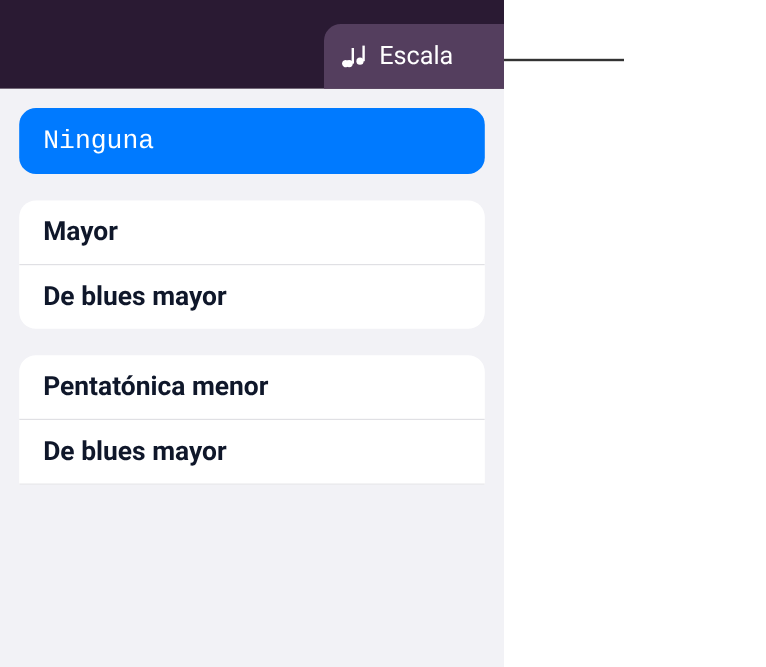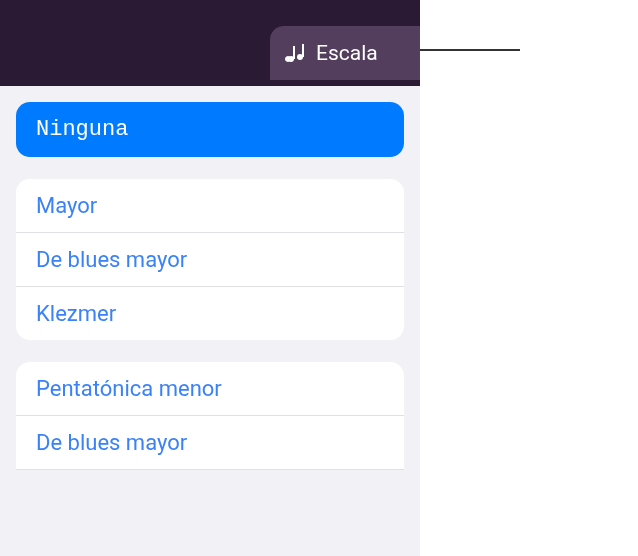--- a/index.html
+++ b/index.html
@@ -8,21 +8,21 @@
       box-sizing: border-box;
     }
     body {
       font-family: -apple-system, BlinkMacSystemFont, "Segoe UI", Roboto, sans-serif;
       background: #fff;
       width: 638px;
       height: 556px;
       overflow: hidden;
     }
     .topbar {
-      height: 86px;
+      height: 74px;
       background: #2a1a33;
       display: flex;
       justify-content: flex-end;
       align-items: center;
       width: 420px;
     }
     .escala-tab {
       background: #543e5e;
       border-top-left-radius: 14px;
       height: 54px;
@@ -80,23 +80,23 @@
       padding: 14px 20px;
       border-bottom: 1px solid #e0e0e4;
       display: flex;
       align-items: center;
       cursor: pointer;
     }
     .list-item:last-child {
       border-bottom: none;
     }
     .list-item .item-label {
-      color: #3b82f6;
+      color: #0f172a;
       font-size: 22px;
-      font-weight: 400;
+      font-weight: 700;
     }
     .group-last {
       margin-bottom: 0;
       border-bottom-left-radius: 0;
       border-bottom-right-radius: 0;
     }
     .group-last .list-item:last-child {
       border-bottom: 1px solid #e0e0e4;
     }
   </style>
@@ -126,23 +126,20 @@
     <span class="item-label">Ninguna</span>
   </div>
 
   <div class="group">
     <div class="list-item">
       <span class="item-label">Mayor</span>
     </div>
     <div class="list-item">
       <span class="item-label">De blues mayor</span>
     </div>
-    <div class="list-item">
-      <span class="item-label">Klezmer</span>
-    </div>
   </div>
 
   <div class="group group-last">
     <div class="list-item">
       <span class="item-label">Pentatónica menor</span>
     </div>
     <div class="list-item">
       <span class="item-label">De blues mayor</span>
     </div>
 

